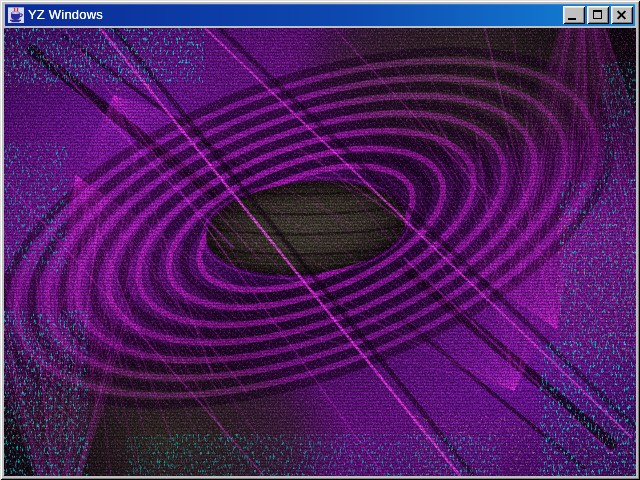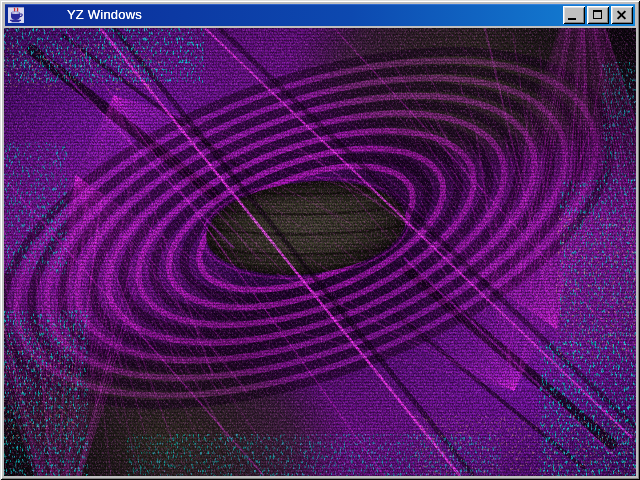--- a/index.html
+++ b/index.html
@@ -21,21 +21,20 @@
     display:flex;align-items:center;
     padding:0 2px 0 3px;
     box-shadow: inset 0 1px 0 rgba(120,160,255,.35);
   }
   .app-icon{width:16px;height:16px;flex:0 0 16px;margin-right:4px;}
   .title-text{
     color:#ffffff;font-size:13px;line-height:22px;
     letter-spacing:.2px;
     flex:1 1 auto;white-space:nowrap;overflow:hidden;
     text-shadow:0 0 0 #fff;
-    margin-left:39px;
   }
   .win-buttons{display:flex;gap:2px;align-items:center;}
   .win-btn{
     width:22px;height:18px;
     background:#c0c0c0;border:0;padding:0;position:relative;
     box-shadow: inset 1px 1px 0 #ffffff, inset -1px -1px 0 #000000,
                 inset 2px 2px 0 #dfdfdf, inset -2px -2px 0 #808080;
     cursor:default;
   }
   .glyph-min{position:absolute;left:5px;bottom:4px;width:8px;height:2px;background:#000;}

